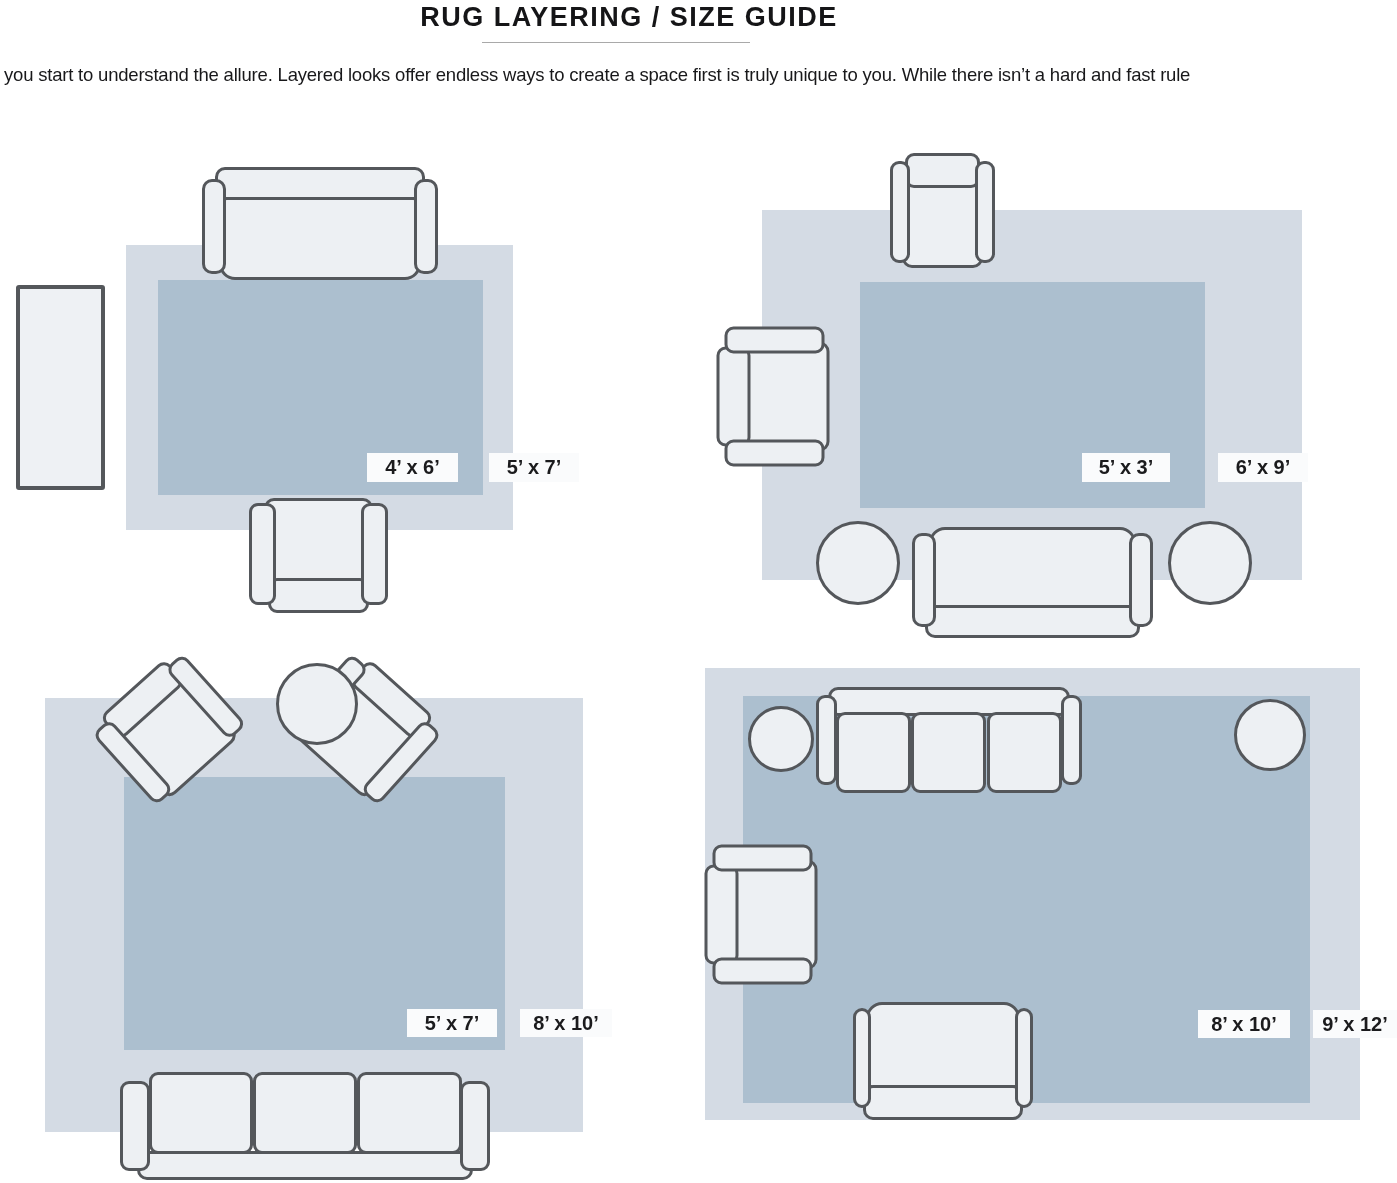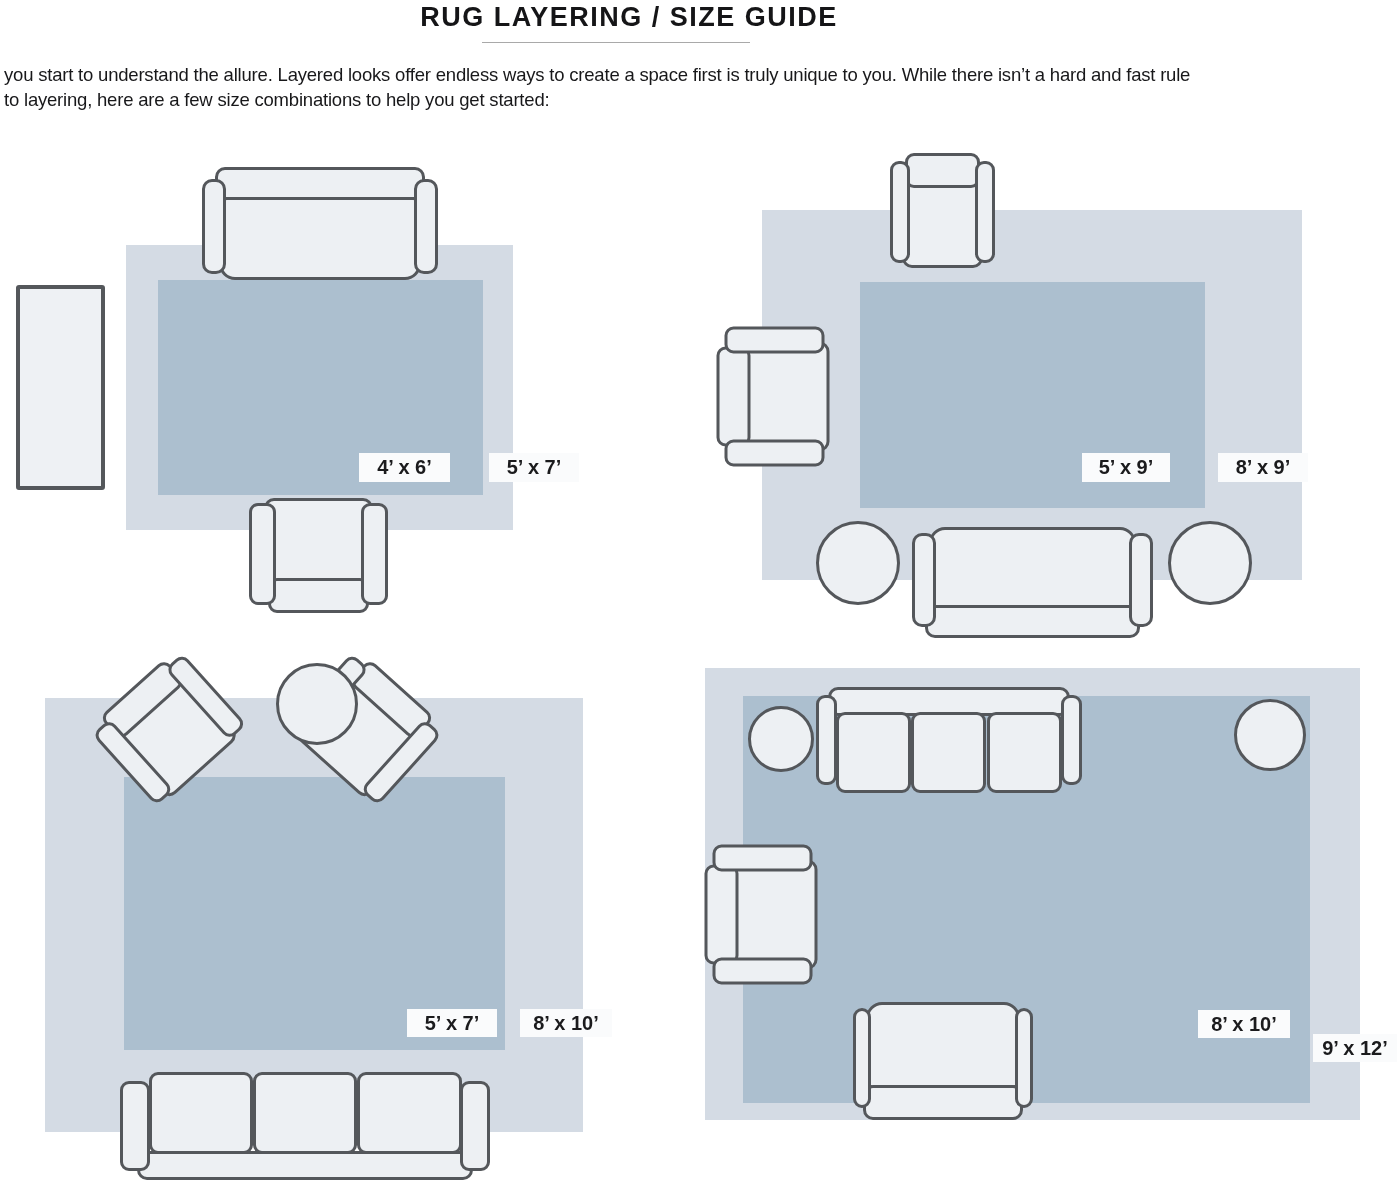--- a/index.html
+++ b/index.html
@@ -51,40 +51,39 @@
 </head>
 <body>
 
 <div class="stage">
 
   <div class="page-title">RUG LAYERING / SIZE GUIDE</div>
   <div class="title-rule"></div>
 
   <div class="intro">
     <div>you start to understand the allure. Layered looks offer endless ways to create a space first is truly unique to you. While there isn’t a hard and fast rule</div>
-    <div>to layering, here are a few size combinations to help you get started:</div>
   </div>
 
   <div class="panel">
     <div class="rug rug-outer" style="left:126px;top:245px;width:387px;height:285px;"></div>
     <div class="rug rug-inner" style="left:158px;top:280px;width:325px;height:215px;"></div>
     <div class="console" style="left:16px;top:285px;width:89px;height:205px;"></div>
     <div class="f sofa" style="left:202px;top:167px;width:236px;height:115px;">
       <div class="fp back"></div>
       <div class="fp arm-l"></div>
       <div class="fp arm-r"></div>
       <div class="fp seat"></div>
     </div>
     <div class="f chair" style="left:249px;top:498px;width:139px;height:115px;transform:rotate(180deg);">
       <div class="fp back"></div>
       <div class="fp arm-l"></div>
       <div class="fp arm-r"></div>
       <div class="fp seat"></div>
     </div>
-    <div class="size-label" style="left:359px;top:453px;width:91px;height:29px;">4’ x 6’</div>
+    <div class="size-label" style="left:367px;top:453px;width:91px;height:29px;">4’ x 6’</div>
     <div class="size-label" style="left:489px;top:453px;width:90px;height:29px;">5’ x 7’</div>
   </div>
 
   <div class="panel">
     <div class="rug rug-outer" style="left:762px;top:210px;width:540px;height:370px;"></div>
     <div class="rug rug-inner" style="left:860px;top:282px;width:345px;height:226px;"></div>
     <div class="f chair" style="left:890px;top:153px;width:105px;height:115px;">
       <div class="fp back"></div>
       <div class="fp arm-l"></div>
       <div class="fp arm-r"></div>
@@ -97,22 +96,22 @@
       <div class="fp seat"></div>
     </div>
     <div class="round-table" style="left:816px;top:521px;width:84px;height:84px;"></div>
     <div class="round-table" style="left:1168px;top:521px;width:84px;height:84px;"></div>
     <div class="f sofa" style="left:912px;top:525px;width:241px;height:113px;transform:rotate(180deg);">
       <div class="fp back"></div>
       <div class="fp arm-l"></div>
       <div class="fp arm-r"></div>
       <div class="fp seat"></div>
     </div>
-    <div class="size-label" style="left:1082px;top:453px;width:88px;height:29px;">5’ x 9’</div>
-    <div class="size-label" style="left:1218px;top:453px;width:90px;height:29px;">8’ x 9’</div>
+    <div class="size-label" style="left:1082px;top:453px;width:88px;height:29px;">5’ x 3’</div>
+    <div class="size-label" style="left:1218px;top:453px;width:90px;height:29px;">6’ x 9’</div>
   </div>
 
   <div class="panel">
     <div class="rug rug-outer" style="left:45px;top:698px;width:538px;height:434px;"></div>
     <div class="rug rug-inner" style="left:124px;top:777px;width:381px;height:273px;"></div>
     <div class="f chair" style="left:107px;top:674px;width:122px;height:108px;transform:rotate(-42deg);">
       <div class="fp back"></div>
       <div class="fp arm-l"></div>
       <div class="fp arm-r"></div>
       <div class="fp seat"></div>
@@ -155,16 +154,16 @@
       <div class="fp arm-r"></div>
       <div class="fp seat"></div>
     </div>
     <div class="f sofa" style="left:853px;top:1000px;width:180px;height:120px;transform:rotate(180deg);">
       <div class="fp back"></div>
       <div class="fp arm-l"></div>
       <div class="fp arm-r"></div>
       <div class="fp seat"></div>
     </div>
     <div class="size-label" style="left:1198px;top:1010px;width:92px;height:28px;">8’ x 10’</div>
-    <div class="size-label" style="left:1313px;top:1010px;width:84px;height:28px;margin-top:24px;">9’ x 12’</div>
+    <div class="size-label" style="left:1313px;top:1010px;width:84px;height:28px;">9’ x 12’</div>
   </div>
 
 </div>
 
 </body></html>

